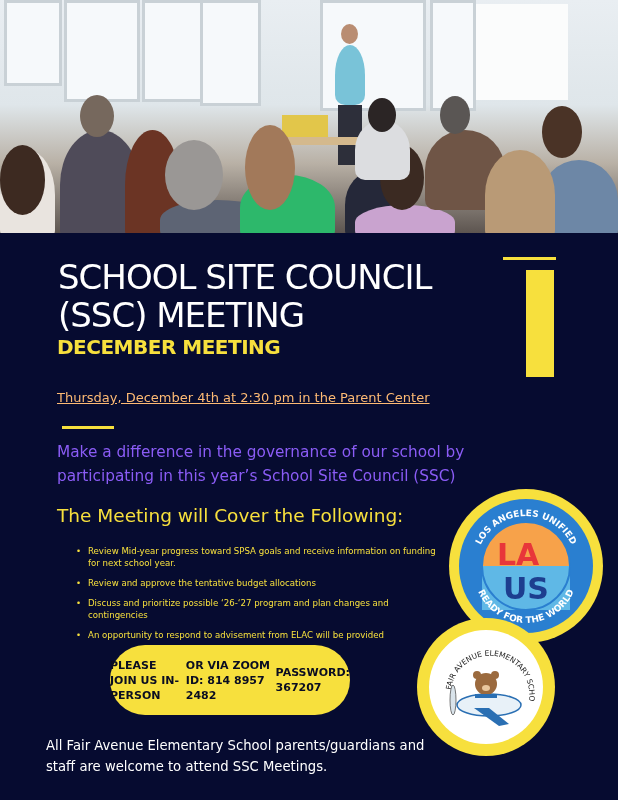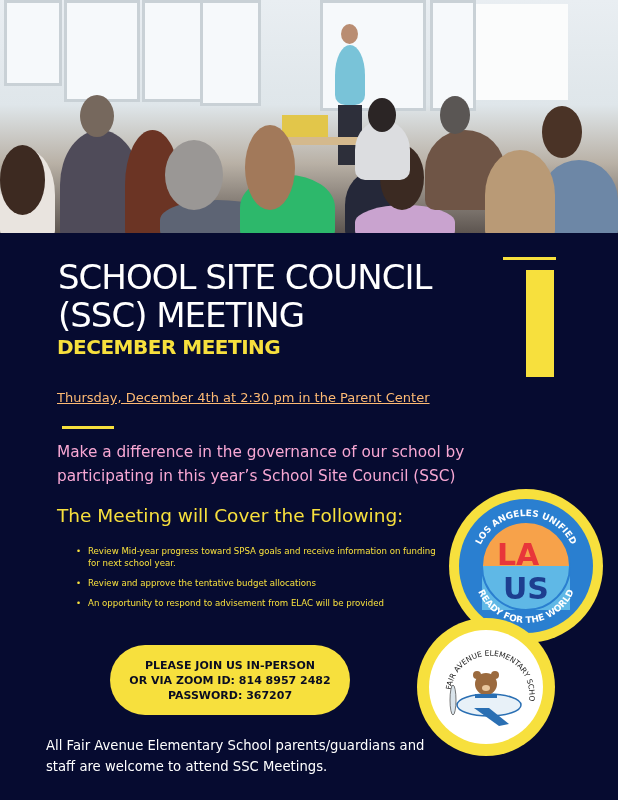--- a/index.html
+++ b/index.html
@@ -10,27 +10,27 @@
   .screen { position:absolute; left:476px; top:4px; width:92px; height:96px; background:#fbfcfc; }
   .person { position:absolute; border-radius:50% 50% 10px 10px; }
   .head { position:absolute; border-radius:50%; }
   .main { position:absolute; left:0; top:233px; width:618px; height:567px; background:#060b30; }
   .title { position:absolute; left:58px; top:258px; color:#ffffff; font-family:"DejaVu Sans", sans-serif; font-weight:normal; font-size:34px; line-height:38px; letter-spacing:-1px; }
   .subtitle { position:absolute; left:57px; top:335px; color:#f7e03d; font-weight:bold; font-size:20px; letter-spacing:-0.5px; }
   .date { position:absolute; left:57px; top:390px; color:#fdba74; font-size:13px;text-decoration:underline; }
   .bar-top { position:absolute; left:503px; top:257px; width:53px; height:3px; background:#f7e03d; }
   .bar-v { position:absolute; left:526px; top:270px; width:28px; height:107px; background:#f7e03d; }
   .dash { position:absolute; left:62px; top:426px; width:52px; height:3px; background:#f7e03d; }
-  .intro { position:absolute; left:57px; top:440px; width:440px; color:#f9a8d4; font-size:15.3px; line-height:24px; }
+  .intro { position:absolute; left:57px; top:440px; width:440px; color:#8b5cf6; font-size:15.3px; line-height:24px; }
   .cover-title { position:absolute; left:57px; top:505px; color:#f7e03d; font-size:18.5px; }
   .list { position:absolute; left:62px; top:533px; width:370px; margin:12px; padding:0; list-style:none; color:#f7e03d; font-size:8.6px; line-height:12px; }
   .list li { position:relative; padding-left:14px; margin-bottom:8px; }
   .list li::before { content:"•"; position:absolute; left:2px; top:0; }
   .pill { position:absolute; left:110px; top:645px; width:240px; height:70px; background:#f7e03d; border-radius:35px;
-    display:flex; flex-direction:column; justify-content:center; align-items:center; color:#0a0d22; font-weight:bold; font-size:11px; line-height:15px; }
+    display:flex; flex-direction:row; justify-content:center; align-items:center; color:#0a0d22; font-weight:bold; font-size:11px; line-height:15px; }
   .footer { position:absolute; left:46px; top:735px; width:380px; color:#ffffff; font-size:13.2px; line-height:21px; }
   .badge1 { position:absolute; left:449px; top:489px; width:154px; height:154px; border-radius:50%; background:#f7e03d; }
   .badge1 .inner { position:absolute; left:10px; top:10px; width:134px; height:134px; border-radius:50%; background:#2a7fd0; overflow:hidden; }
   .badge2 { position:absolute; left:417px; top:618px; width:138px; height:138px; border-radius:50%; background:#f7e03d; }
   .badge2 .inner { position:absolute; left:12px; top:12px; width:114px; height:114px; border-radius:50%; background:#ffffff; }
 </style>
 </head>
 <body>
 
 <div class="photo">
@@ -81,20 +81,21 @@
 <div class="subtitle">DECEMBER MEETING</div>
 <div class="date">Thursday, December 4th at 2:30 pm in the Parent Center</div>
 
 <div class="dash"></div>
 <div class="intro">Make a difference in the governance of our school by participating in this year’s School Site Council (SSC)</div>
 
 <div class="cover-title">The Meeting will Cover the Following:</div>
 <ul class="list">
   <li>Review Mid-year progress toward SPSA goals and receive information on funding for next school year.</li>
   <li>Review and approve the tentative budget allocations</li>
+  <li>Discuss and prioritize possible ‘26-‘27 program and plan changes and contingencies</li>
   <li>An opportunity to respond to advisement from ELAC will be provided</li>
 </ul>
 
 <div class="pill">
   <div>PLEASE JOIN US IN-PERSON</div>
   <div>OR VIA ZOOM ID: 814 8957 2482</div>
   <div>PASSWORD: 367207</div>
 </div>
 
 <div class="footer">All Fair Avenue Elementary School parents/guardians and staff are welcome to attend SSC Meetings.</div>

